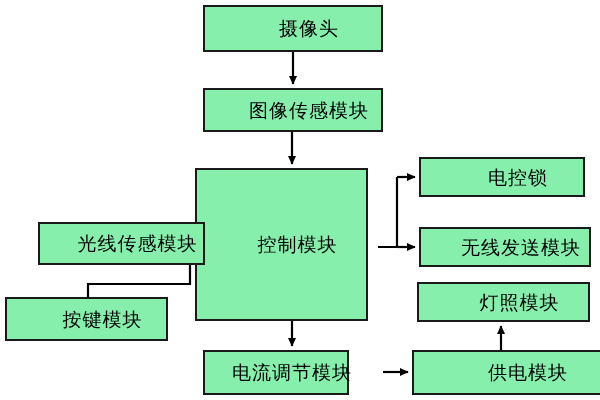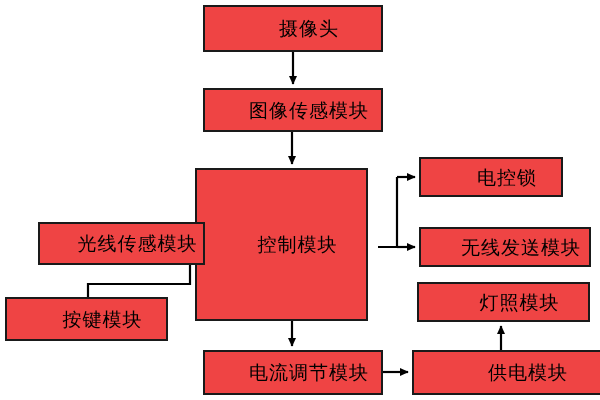--- a/index.html
+++ b/index.html
@@ -21,45 +21,45 @@
     position: absolute;
     left: 0;
     top: 0;
     width: 600px;
     height: 400px;
   }
   .node {
     position: absolute;
     box-sizing: border-box;
     border: 2px solid #1a1a1a;
-    background: #ef4444;
+    background: #86efac;
     display: flex;
     align-items: center;
     justify-content: center;
     z-index: 2;
     padding-left: 32px;
   }
   .node-label {
     font-family: "DejaVu Sans", "Liberation Sans", sans-serif;
     font-size: 19px;
     line-height: 1;
     color: #000000;
     letter-spacing: 1px;
     white-space: nowrap;
   }
   
   #node-camera        { left: 203px; top: 5px;   width: 180px; height: 47px; }
   #node-image-sensor  { left: 203px; top: 88px;  width: 180px; height: 44px; align-items: center; }
   #node-control       { left: 195px; top: 168px; width: 173px; height: 153px; }
   #node-light-sensor  { left: 5px;   top: 222px; width: 167px; height: 43px; margin-left: 33px; }
   #node-key           { left: 5px;   top: 297px; width: 163px; height: 44px; }
-  #node-lock          { left: 419px; top: 157px; width: 144px; height: 40px; }
+  #node-lock          { left: 419px; top: 157px; width: 166px; height: 40px; }
   #node-wireless      { left: 419px; top: 227px; width: 172px; height: 40px; }
   #node-lamp          { left: 417px; top: 282px; width: 173px; height: 40px; }
-  #node-current       { left: 203px; top: 350px; width: 180px; height: 45px; text-align: right; }
+  #node-current       { left: 203px; top: 350px; width: 146px; height: 45px; text-align: right; }
   #node-power         { left: 412px; top: 350px; width: 200px; height: 45px; }
 </style>
 </head>
 <body>
 
 <div id="diagram-root">
 
   <svg id="edge-layer" viewBox="0 0 600 400" xmlns="http://www.w3.org/2000/svg">
     <defs>
       <marker id="arrowhead" markerWidth="9" markerHeight="9" refX="8.2" refY="4.5" orient="auto" markerUnits="userSpaceOnUse">

